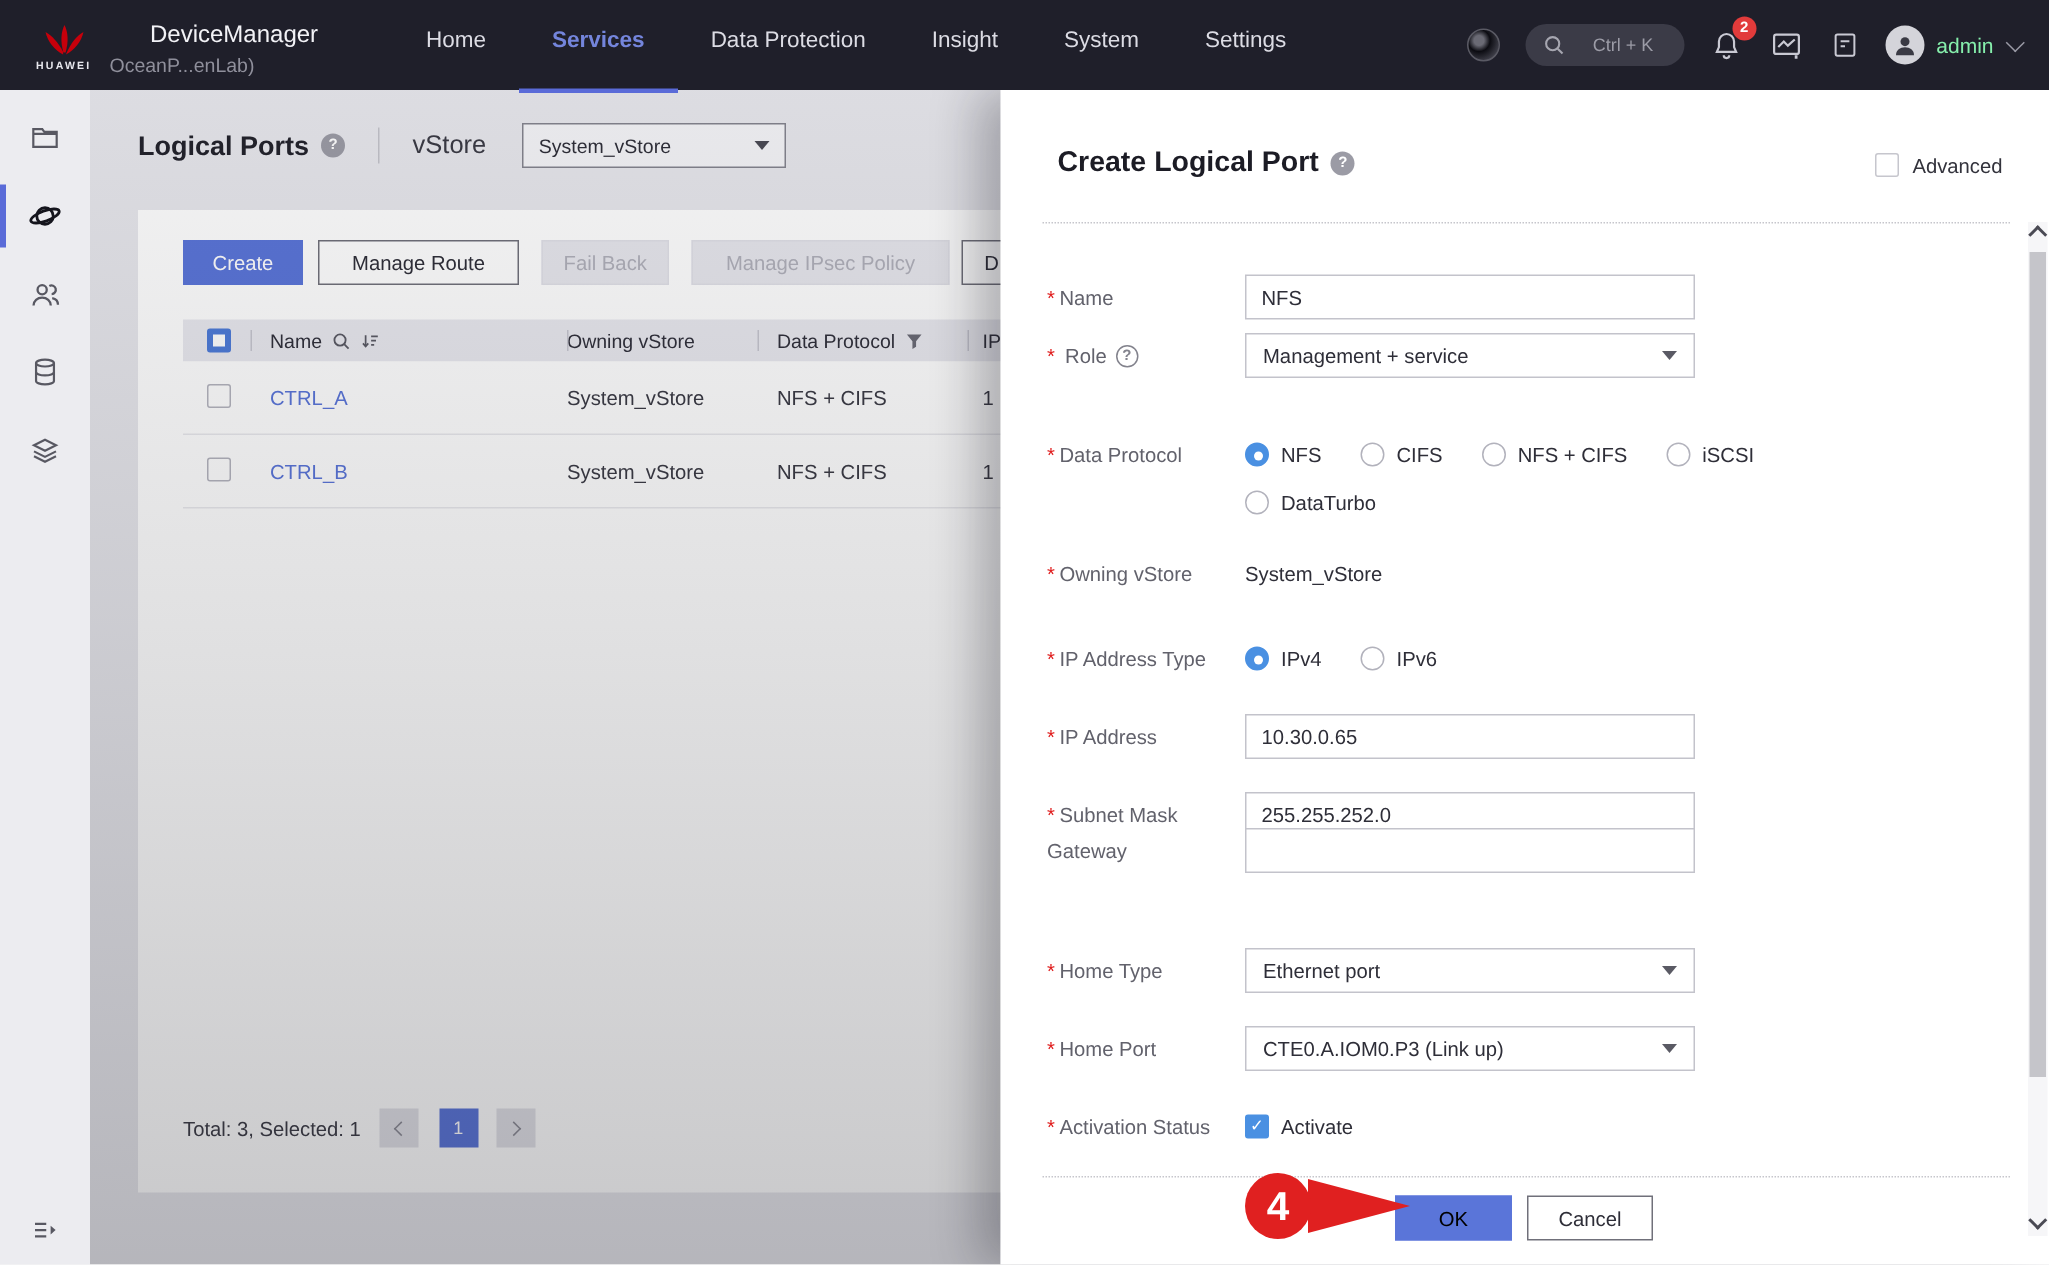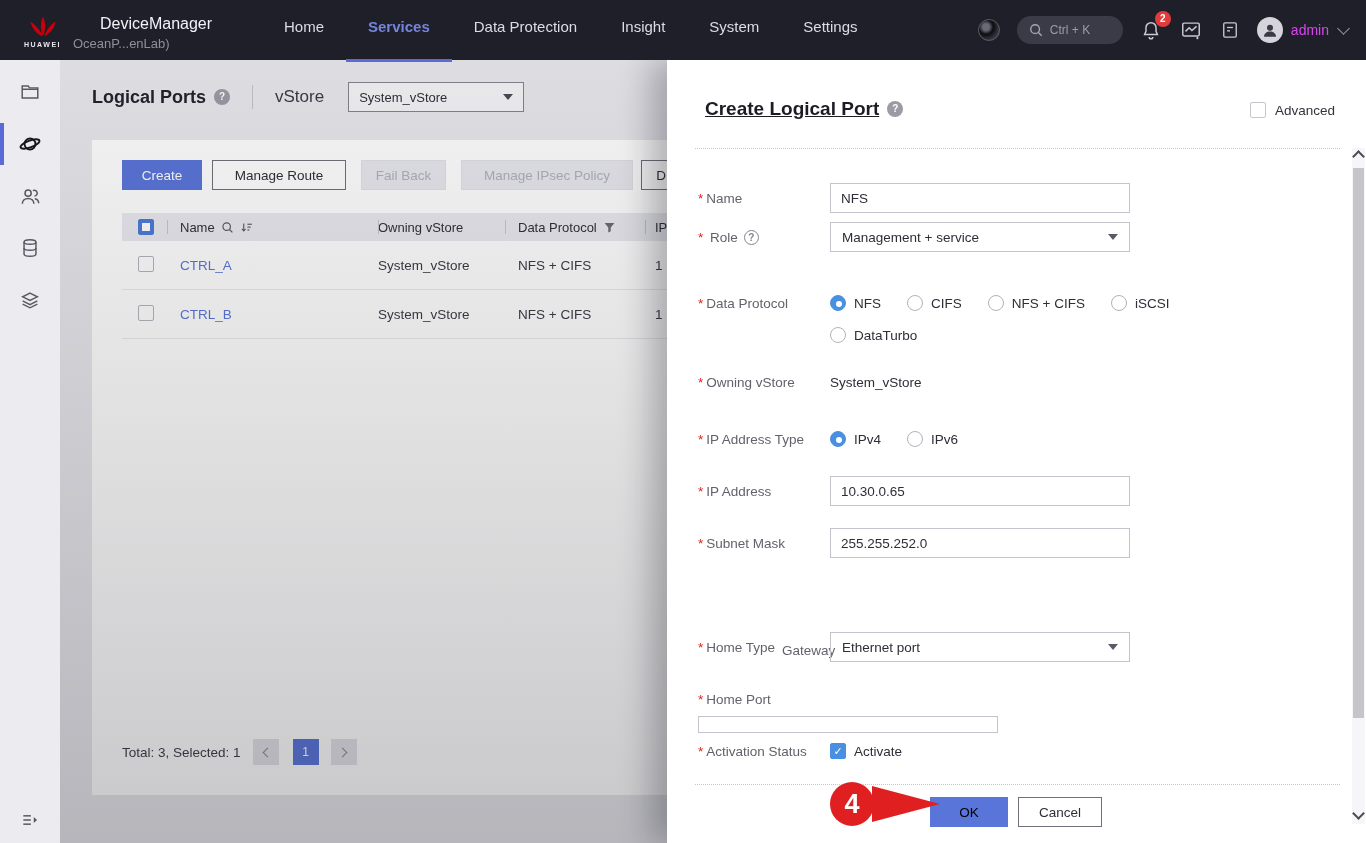--- a/index.html
+++ b/index.html
@@ -19,30 +19,30 @@
   .brand-title { color:#f2f2f6; font-size:16px; font-weight:500;margin-left:27px; }
   .brand-sub { color:#8f8f9b; font-size:13px; margin-top:3px; }
   .nav { display:flex; height:64px; align-items:stretch; gap:0; }
   .nav-item { color:#dcdce4; font-size:15px; line-height:57px; padding:0 22px;
               border-bottom:3px solid transparent; cursor:pointer; }
   .nav-item.active { color:#7485dc; border-bottom-color:#5a6bd8; font-weight:bold; }
   .hdr-right { margin-left:auto; margin-right:18px; display:flex; align-items:center; gap:17px; }
   .sphere { width:22px; height:22px; border-radius:50%;
             background:radial-gradient(circle at 35% 35%, #6a6a74 0 18%, #0c0c12 40%, #3c3c46 75%, #85858f 100%);
             border:1px solid #5a5a64; }
-  .search-pill { display:flex; align-items:center; gap:7px; width:106px; height:28px;
+  .search-pill { display:flex; align-items:center; gap:19px; width:106px; height:28px;
                  border-radius:14px; background:#3b3b47; padding:0 12px; }
   .search-pill span { color:#9c9ca7; font-size:12px; }
   .hicon { position:relative; display:flex; align-items:center; color:#c9c9d3; }
   .badge { position:absolute; top:-8px; right:-9px; min-width:16px; height:16px; border-radius:8px;
            background:#e23b3b; color:#fff; font-size:10px; line-height:16px; text-align:center;
            padding:0 4px; font-weight:bold; }
   .avatar { width:26px; height:26px; border-radius:50%; background:#d4d4da;
             display:flex; align-items:center; justify-content:center; overflow:hidden; }
-  .user-name { color:#d946ef; font-size:14px; margin-left:8px; }
+  .user-name { color:#86efac; font-size:14px; margin-left:8px; }
   .caret-down { width:9px; height:9px; border-left:1.6px solid #9a9aa6; border-bottom:1.6px solid #9a9aa6;
                 transform:rotate(-45deg); margin-left:10px; margin-top:-4px; }
   
   .sidebar { position:absolute; left:0; top:60px; bottom:0; width:60px; background:#ececf0; z-index:30; }
   .sb-item { position:relative; height:52px; display:flex; align-items:center; justify-content:center;
              color:#585862; cursor:pointer; }
   .sb-item:first-child { margin-top:6px; }
   .sb-item.active { color:#15151d; }
   .sb-item.active::before { content:""; position:absolute; left:0; top:5px; bottom:5px; width:4px;
                             background:#5a6bd8; }
@@ -94,21 +94,21 @@
   .pg-btn.cur { background:#5a75d9; color:#fff; margin-left:14px; }
   .chev { width:7px; height:7px; border-left:1.6px solid currentColor; border-bottom:1.6px solid currentColor; }
   .chev.l { transform:rotate(45deg); margin-left:3px; } .chev.r { transform:rotate(-135deg); margin-right:3px; }
   
   .dim { position:absolute; left:60px; top:60px; width:607px; bottom:0; z-index:20; pointer-events:none;
          background:linear-gradient(rgba(25,25,33,0.05), rgba(25,25,33,0.13) 45%, rgba(25,25,33,0.24)); }
   
   .panel { position:absolute; left:667px; top:60px; right:0; bottom:0; background:#fff; z-index:35;
            box-shadow:-16px 0 30px rgba(18,18,28,0.28); }
   .panel-title-row { position:absolute; left:38px; top:38px; display:flex; align-items:center; }
-  .panel-title { font-size:19px; font-weight:bold; color:#1c1c25;text-decoration:underline; }
+  .panel-title { font-size:19px; font-weight:bold; color:#1c1c25; }
   .advanced { position:absolute; right:31px; top:42px; display:flex; align-items:center; gap:9px;
               font-size:13.5px; color:#33333c; }
   .adv-cb { width:16px; height:16px; border:1px solid #c6c6cd; border-radius:2px; background:#fff; cursor:pointer; }
   .dotline { position:absolute; left:28px; right:26px; border-top:1px dotted #c6c6cc; }
   .frow { position:absolute; left:31px; height:30px; display:flex; align-items:center; }
   .flabel { width:132px; font-size:13.5px; color:#62626c; flex:0 0 132px; display:flex; align-items:center; }
   .req::before { content:"* "; color:#e02020; margin-right:3px; }
   .tin { width:300px; height:30px; border:1px solid #c3c3cb; padding:0 10px; font-size:13.5px;
          color:#2e2e38; font-family:inherit; background:#fff; }
   .dd { width:300px; height:30px; border:1px solid #c3c3cb; display:flex; align-items:center;
@@ -414,35 +414,39 @@
   <div class="frow" style="top:416px;">
     <span class="flabel req">IP Address</span>
     <input class="tin" value="10.30.0.65" style="">
   </div>
 
   <div class="frow" style="top:468px;">
     <span class="flabel req">Subnet Mask</span>
     <input class="tin" value="255.255.252.0" style="">
   </div>
 
-  <div class="frow" style="top:524px;flex-direction:column;">
+  <div class="frow" style="top:492px;">
     <span class="flabel">Gateway</span>
     <input class="tin" value="" style="">
   </div>
 
   <div class="frow" style="top:572px;">
     <span class="flabel req">Home Type</span>
     <div class="dd">
       <span>Ethernet port</span>
       <span class="sel-caret"></span>
     </div>
   </div>
 
   <div class="frow" style="top:624px;">
     <span class="flabel req">Home Port</span>
+    <div class="dd">
+      <span>CTE0.A.IOM0.P3 (Link up)</span>
+      <span class="sel-caret"></span>
+    </div>
   </div>
 
   <div class="frow" style="top:676px;">
     <span class="flabel req">Activation Status</span>
     <span class="opt">
       <span class="cb checked" style="margin-right:8px;"></span>
       <span>Activate</span>
     </span>
   </div>
 

